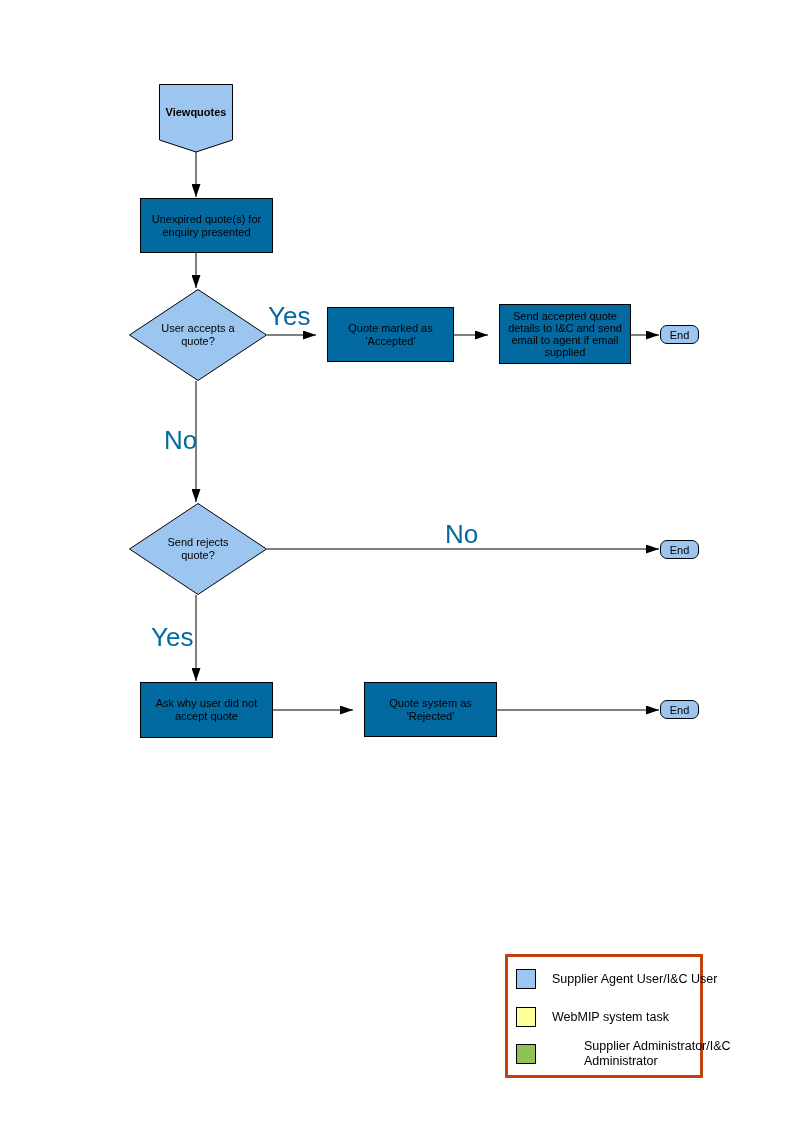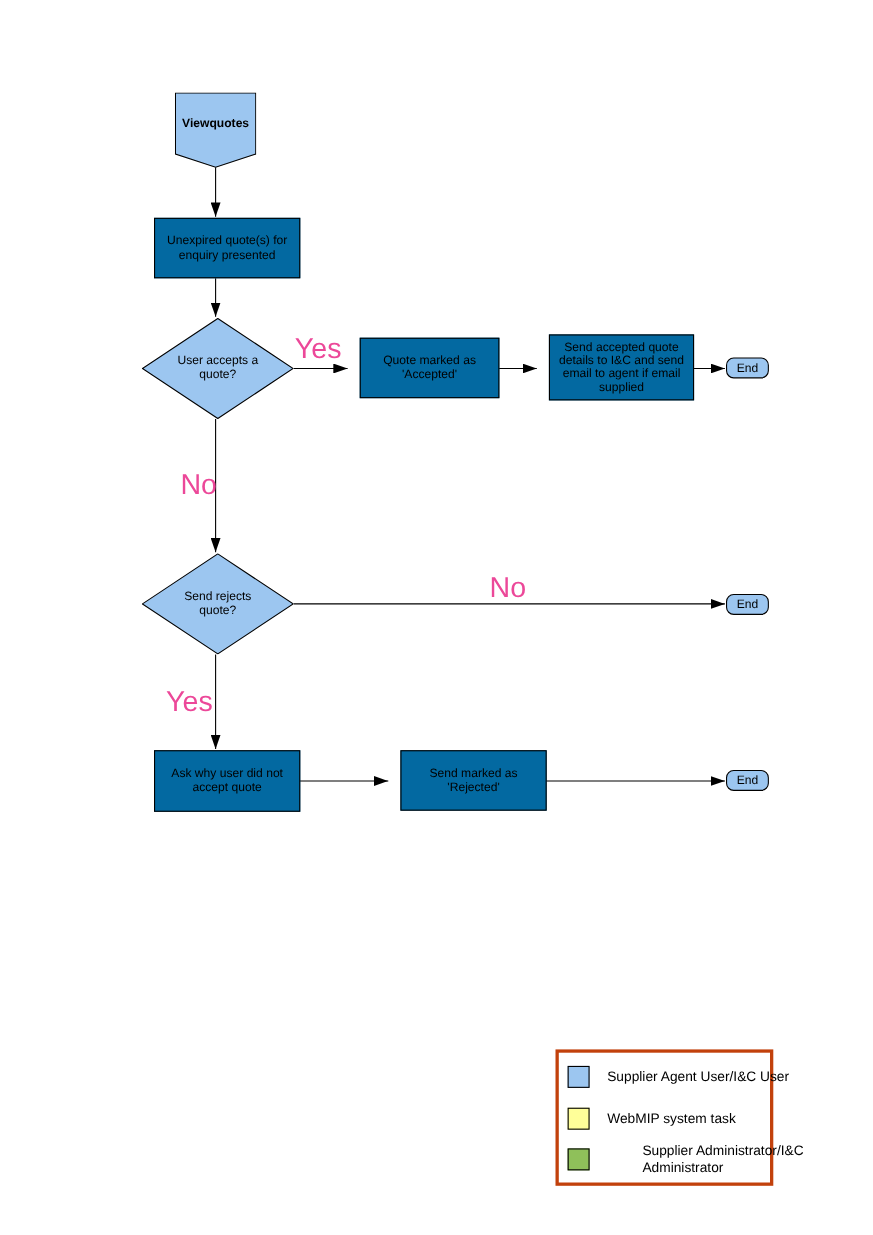--- a/index.html
+++ b/index.html
@@ -59,21 +59,21 @@
     display: flex;
     align-items: center;
     justify-content: center;
     font-size: 11px;
     color: #000000;
   }
   .edge-label {
     position: absolute;
     font-size: 26px;
     line-height: 1;
-    color: #ec4899;
+    color: #0369a1;
     white-space: nowrap;
   }
   .legend {
     position: absolute;
     left: 505px; top: 954px;
     width: 198px; height: 124px;
     border: 3px solid #c2410c;
     background: #ffffff;
     box-sizing: border-box;
   }
@@ -156,21 +156,21 @@
     <div class="shape-label">Send rejects quote?</div>
   </div>
 
   <div class="shape terminator" style="left:660px; top:540px; width:39px; height:19px;">End</div>
 
   <div class="shape process" style="left:130px; top:682px; width:133px; height:56px;">
     <div class="shape-label">Ask why user did not accept quote</div>
   </div>
 
   <div class="shape process" style="left:354px; top:682px; width:133px; height:55px;">
-    <div class="shape-label">Send marked as 'Rejected'</div>
+    <div class="shape-label">Quote system as 'Rejected'</div>
   </div>
 
   <div class="shape terminator" style="left:660px; top:700px; width:39px; height:19px;">End</div>
 
   <div class="edge-label" style="left:268px; top:303px;">Yes</div>
   <div class="edge-label" style="left:164px; top:427px;">No</div>
   <div class="edge-label" style="left:445px; top:521px;">No</div>
   <div class="edge-label" style="left:151px; top:624px;">Yes</div>
 
   <div class="legend">

